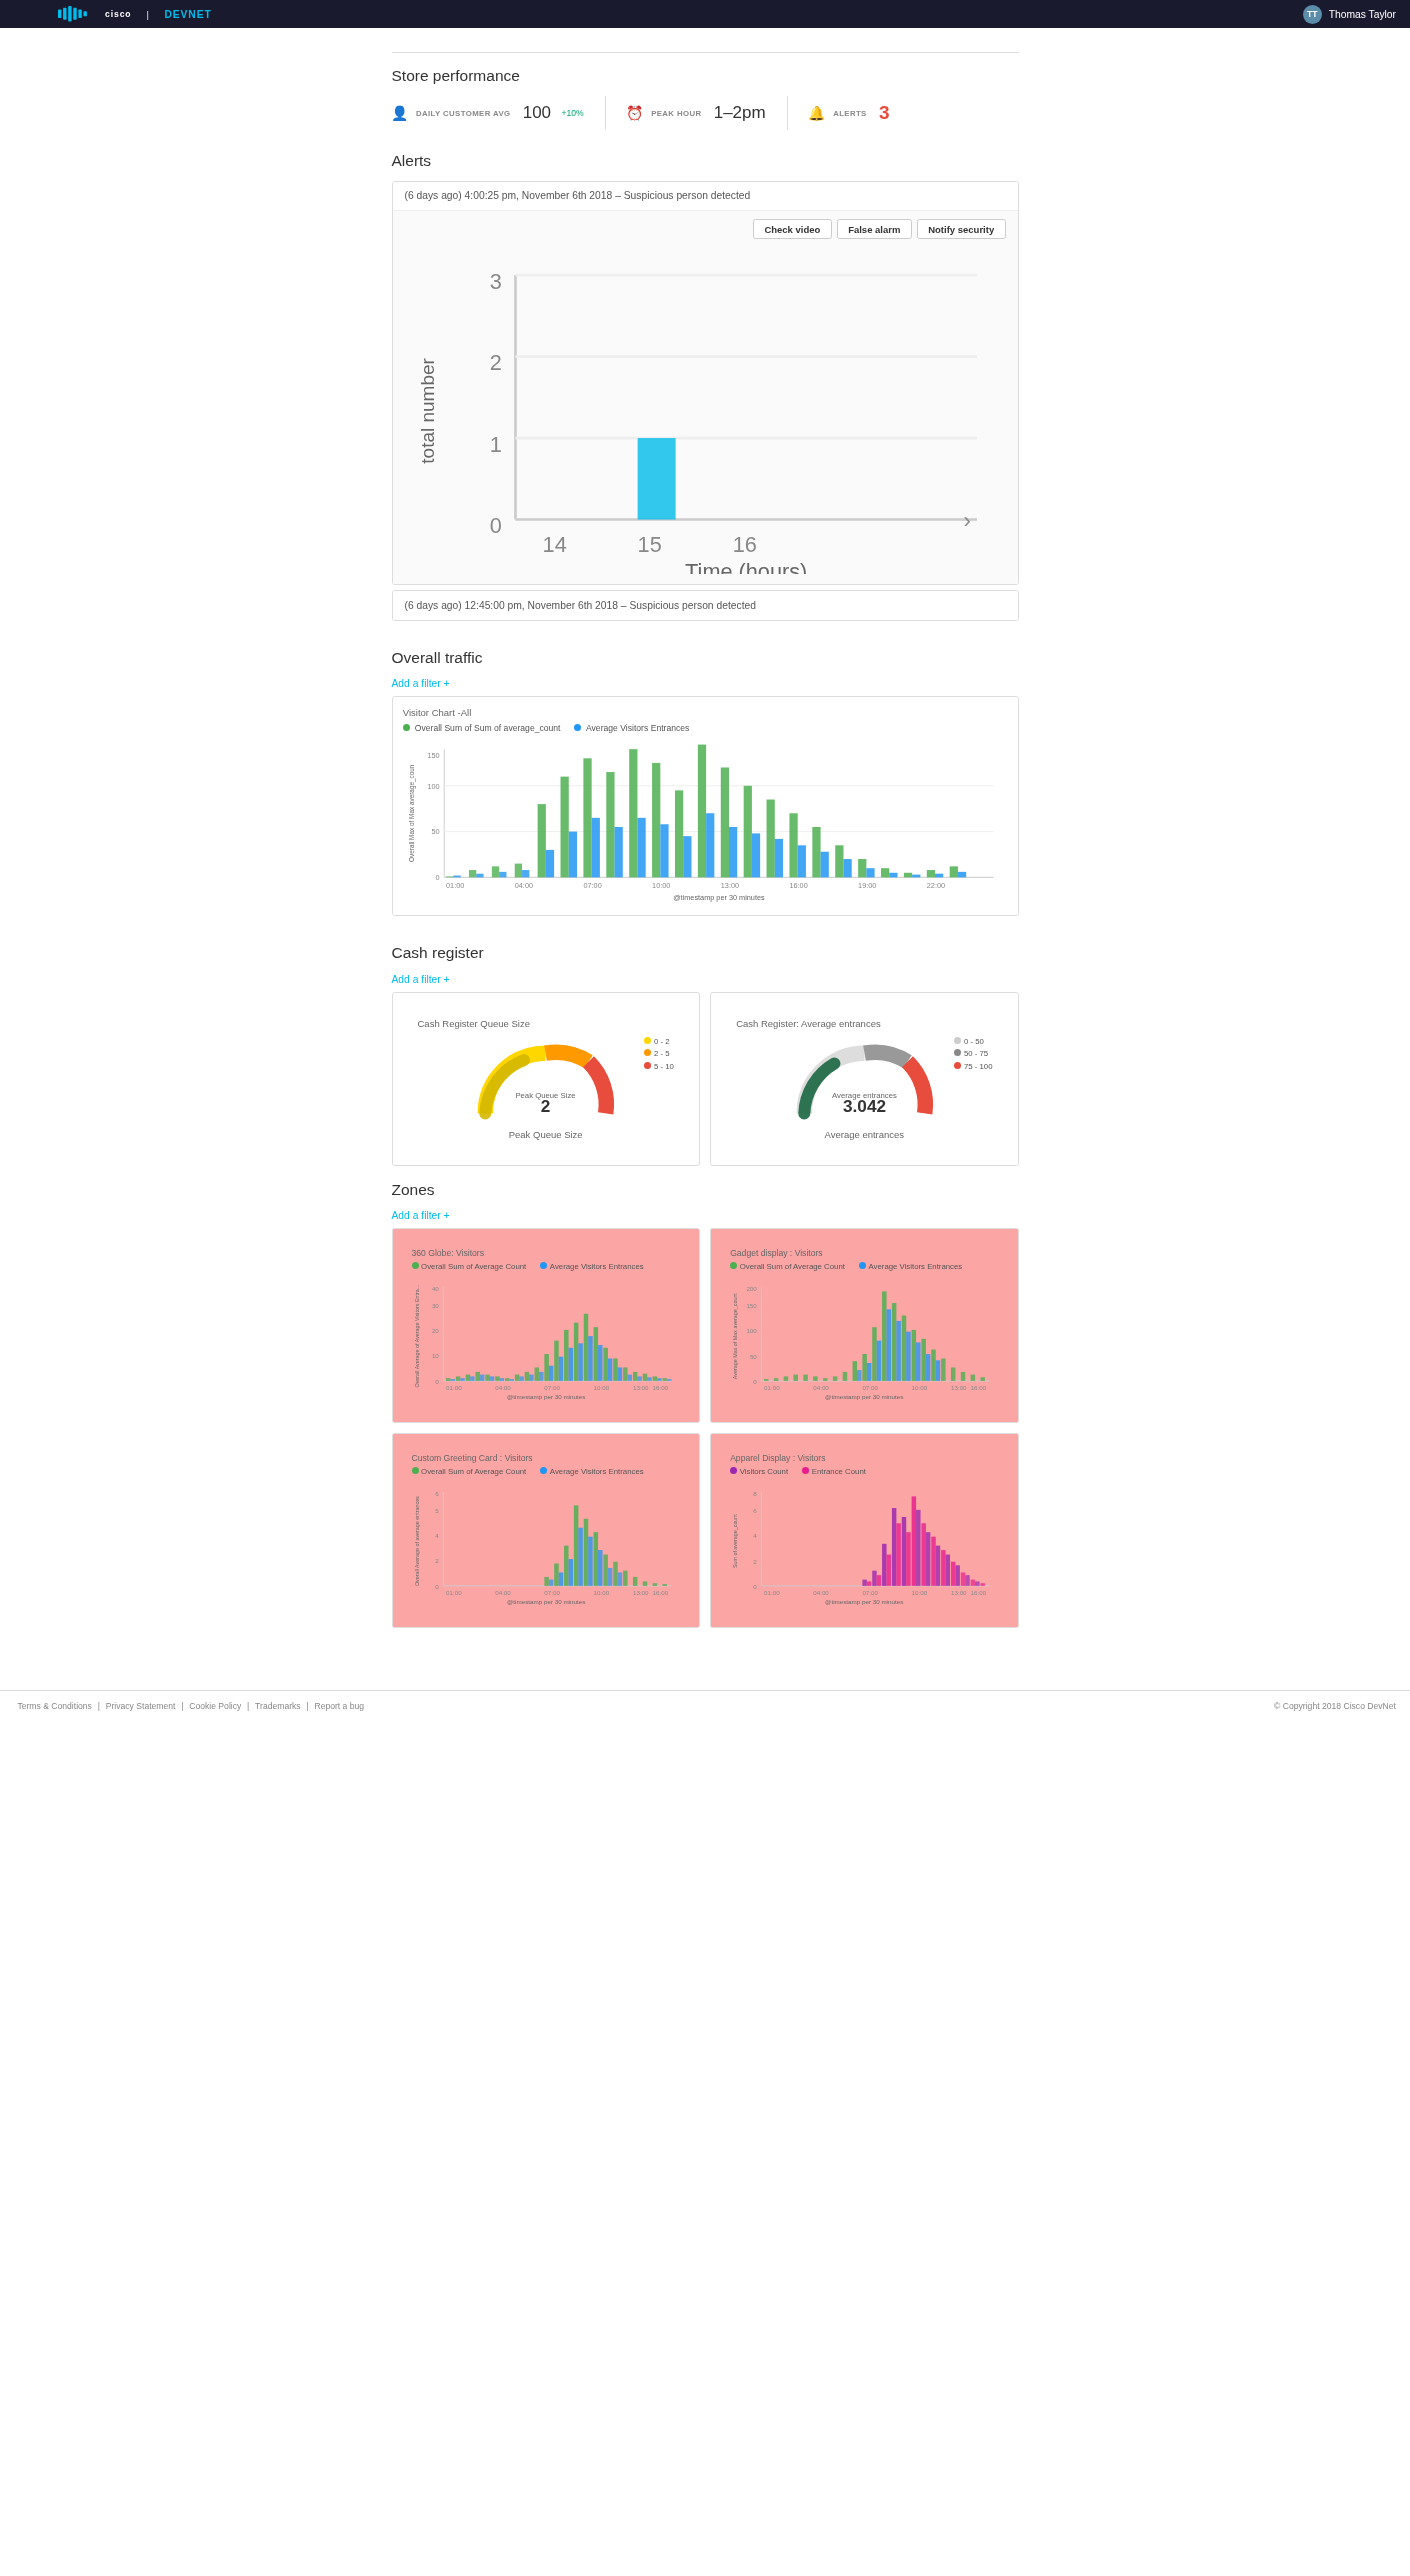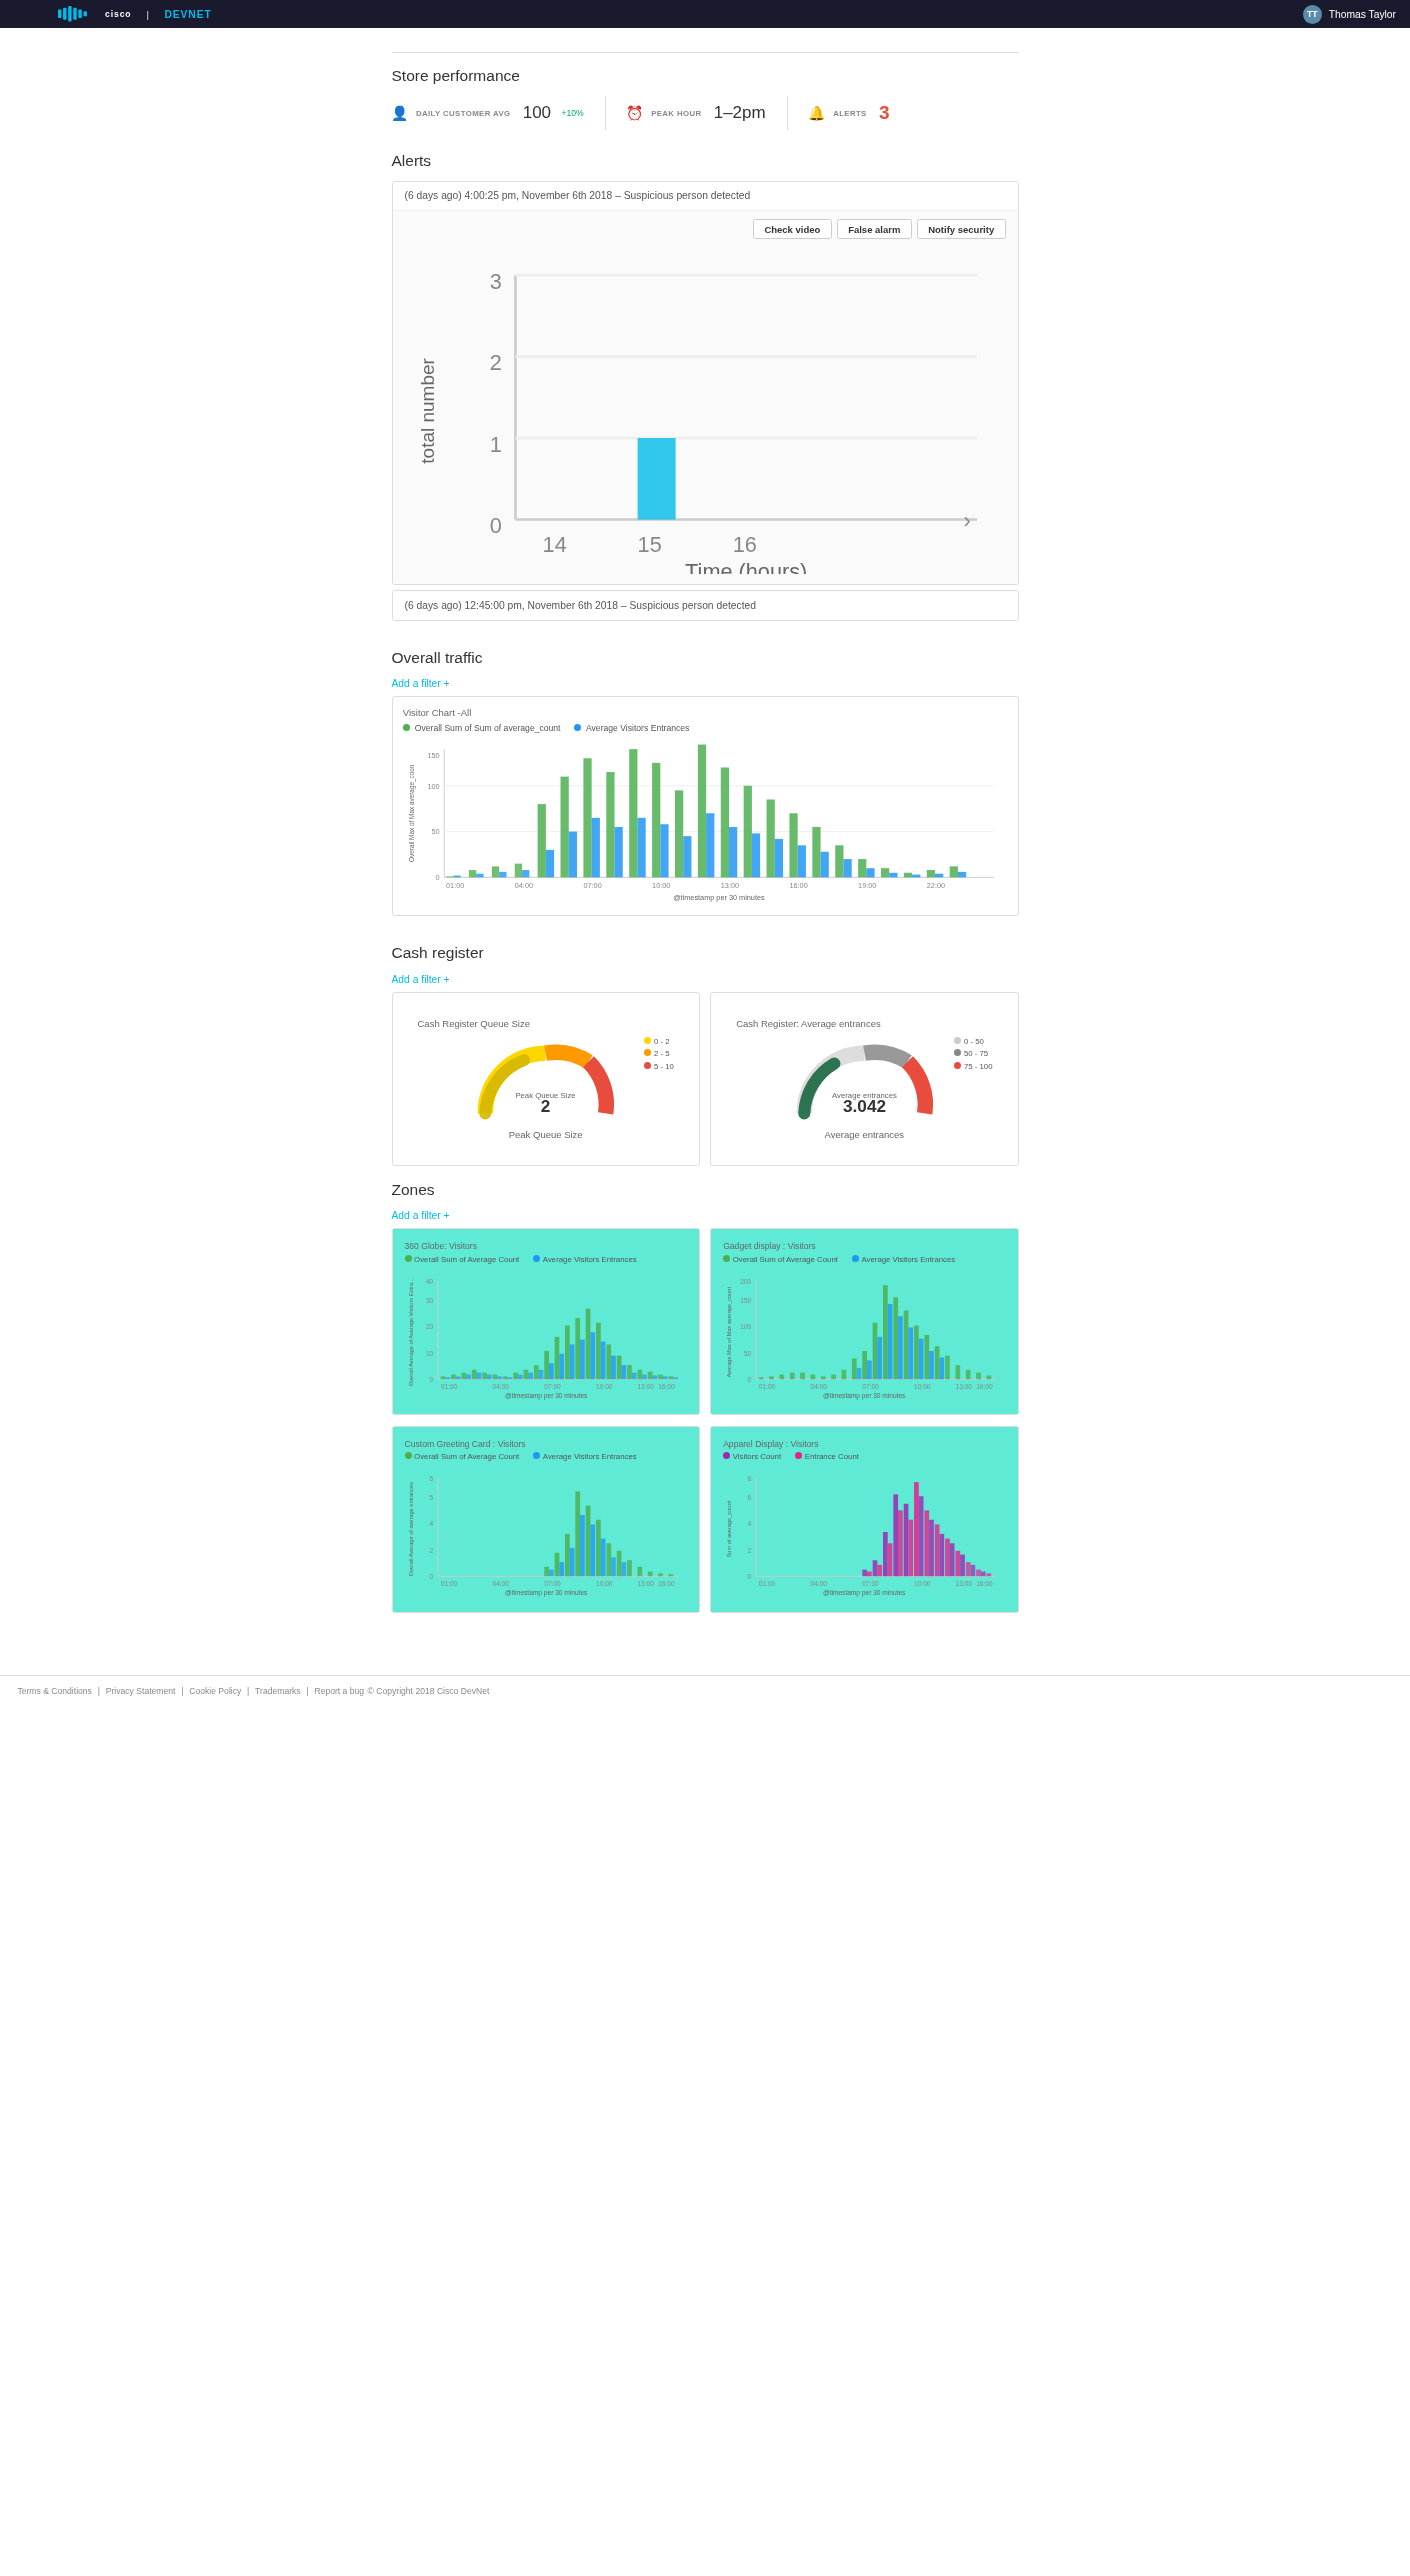--- a/index.html
+++ b/index.html
@@ -217,34 +217,35 @@
     
     .zones-section { margin-bottom: 28px; }
     .four-col-grid {
       display: grid;
       grid-template-columns: 1fr 1fr;
       gap: 10.3px;
     }
     .zone-chart-card {
       border: 0.9px solid #ddd;
       border-radius: 2.6px;
-      padding: 12px;
-      background: #5eead4;
+      padding: 19px;
+      background: #fca5a5;
     }
     .zone-chart-title {
       font-size: 8.6px;
       color: #666;
       margin-bottom: 3.4px;
     }
 
     
     footer {
       border-top: 0.9px solid #ddd;
       padding: 10.3px 14px;
       display: flex;
+      justify-content: space-between;
       font-size: 8.6px;
       color: #888;
       max-width: 100%;
     }
     footer a { color: #888; text-decoration: none; margin: 0 3.4px; }
 
     .perf-metrics-row {
       display: flex;
       align-items: center;
       border: none;

